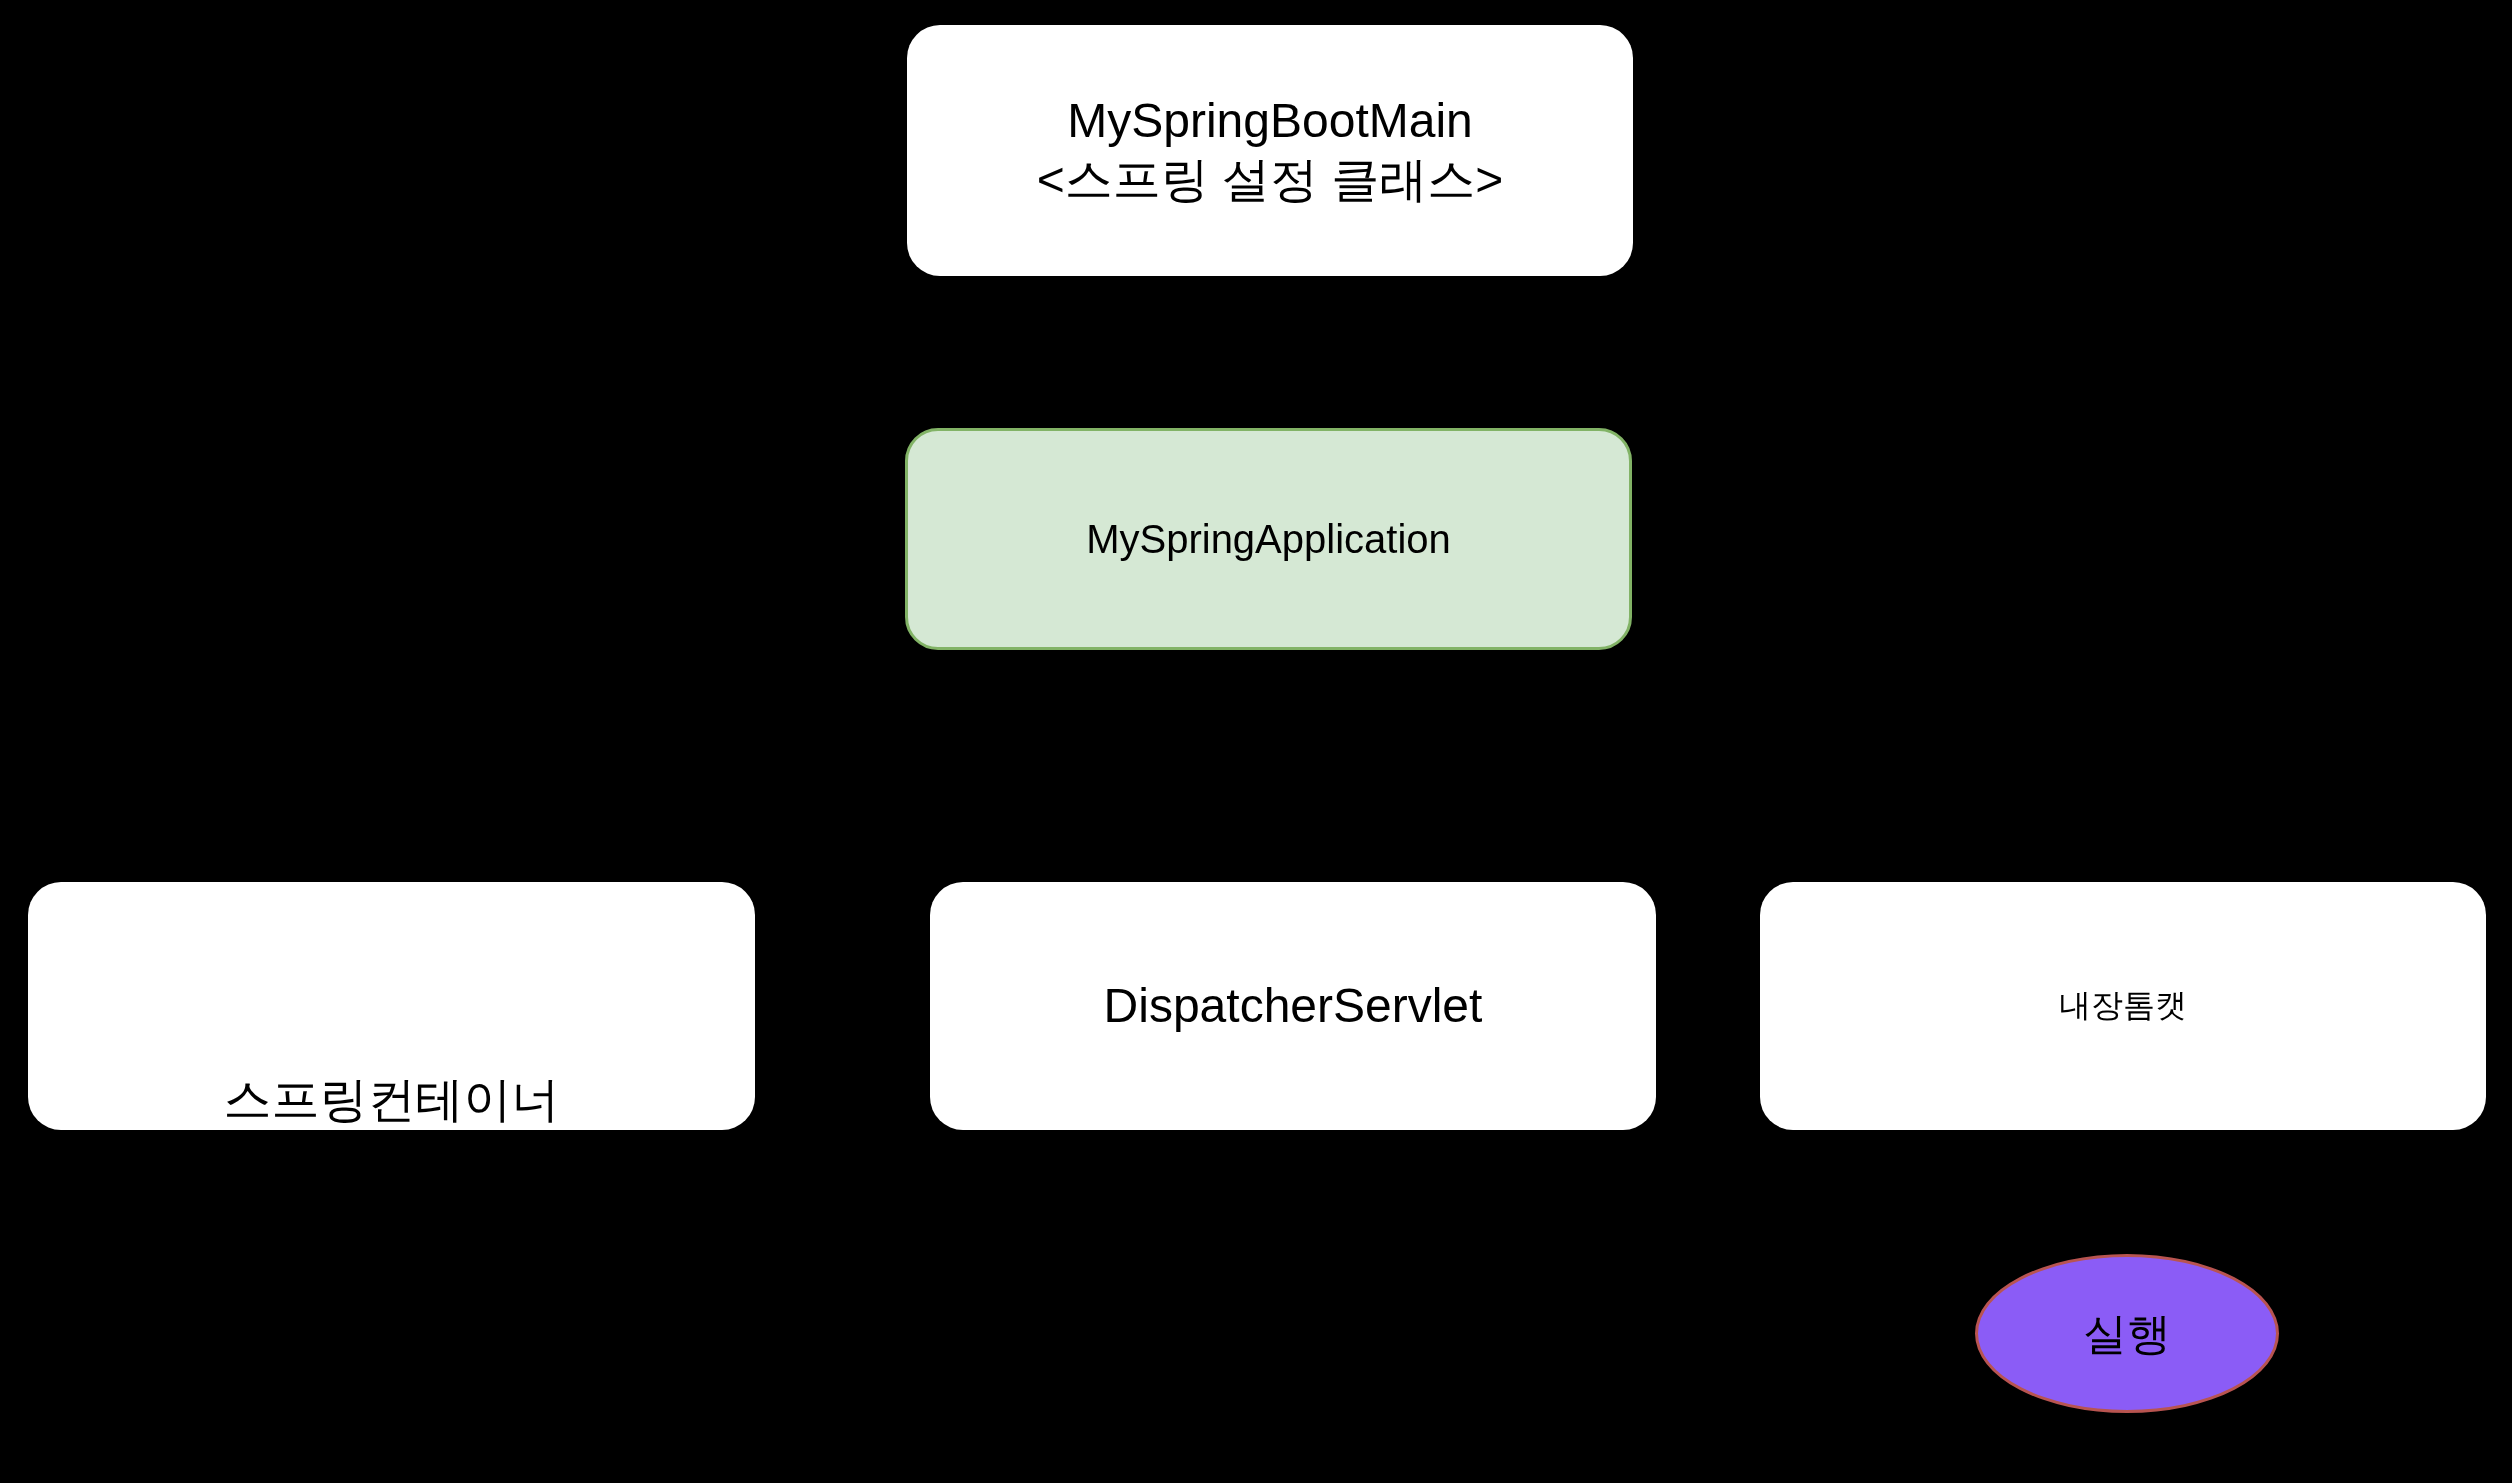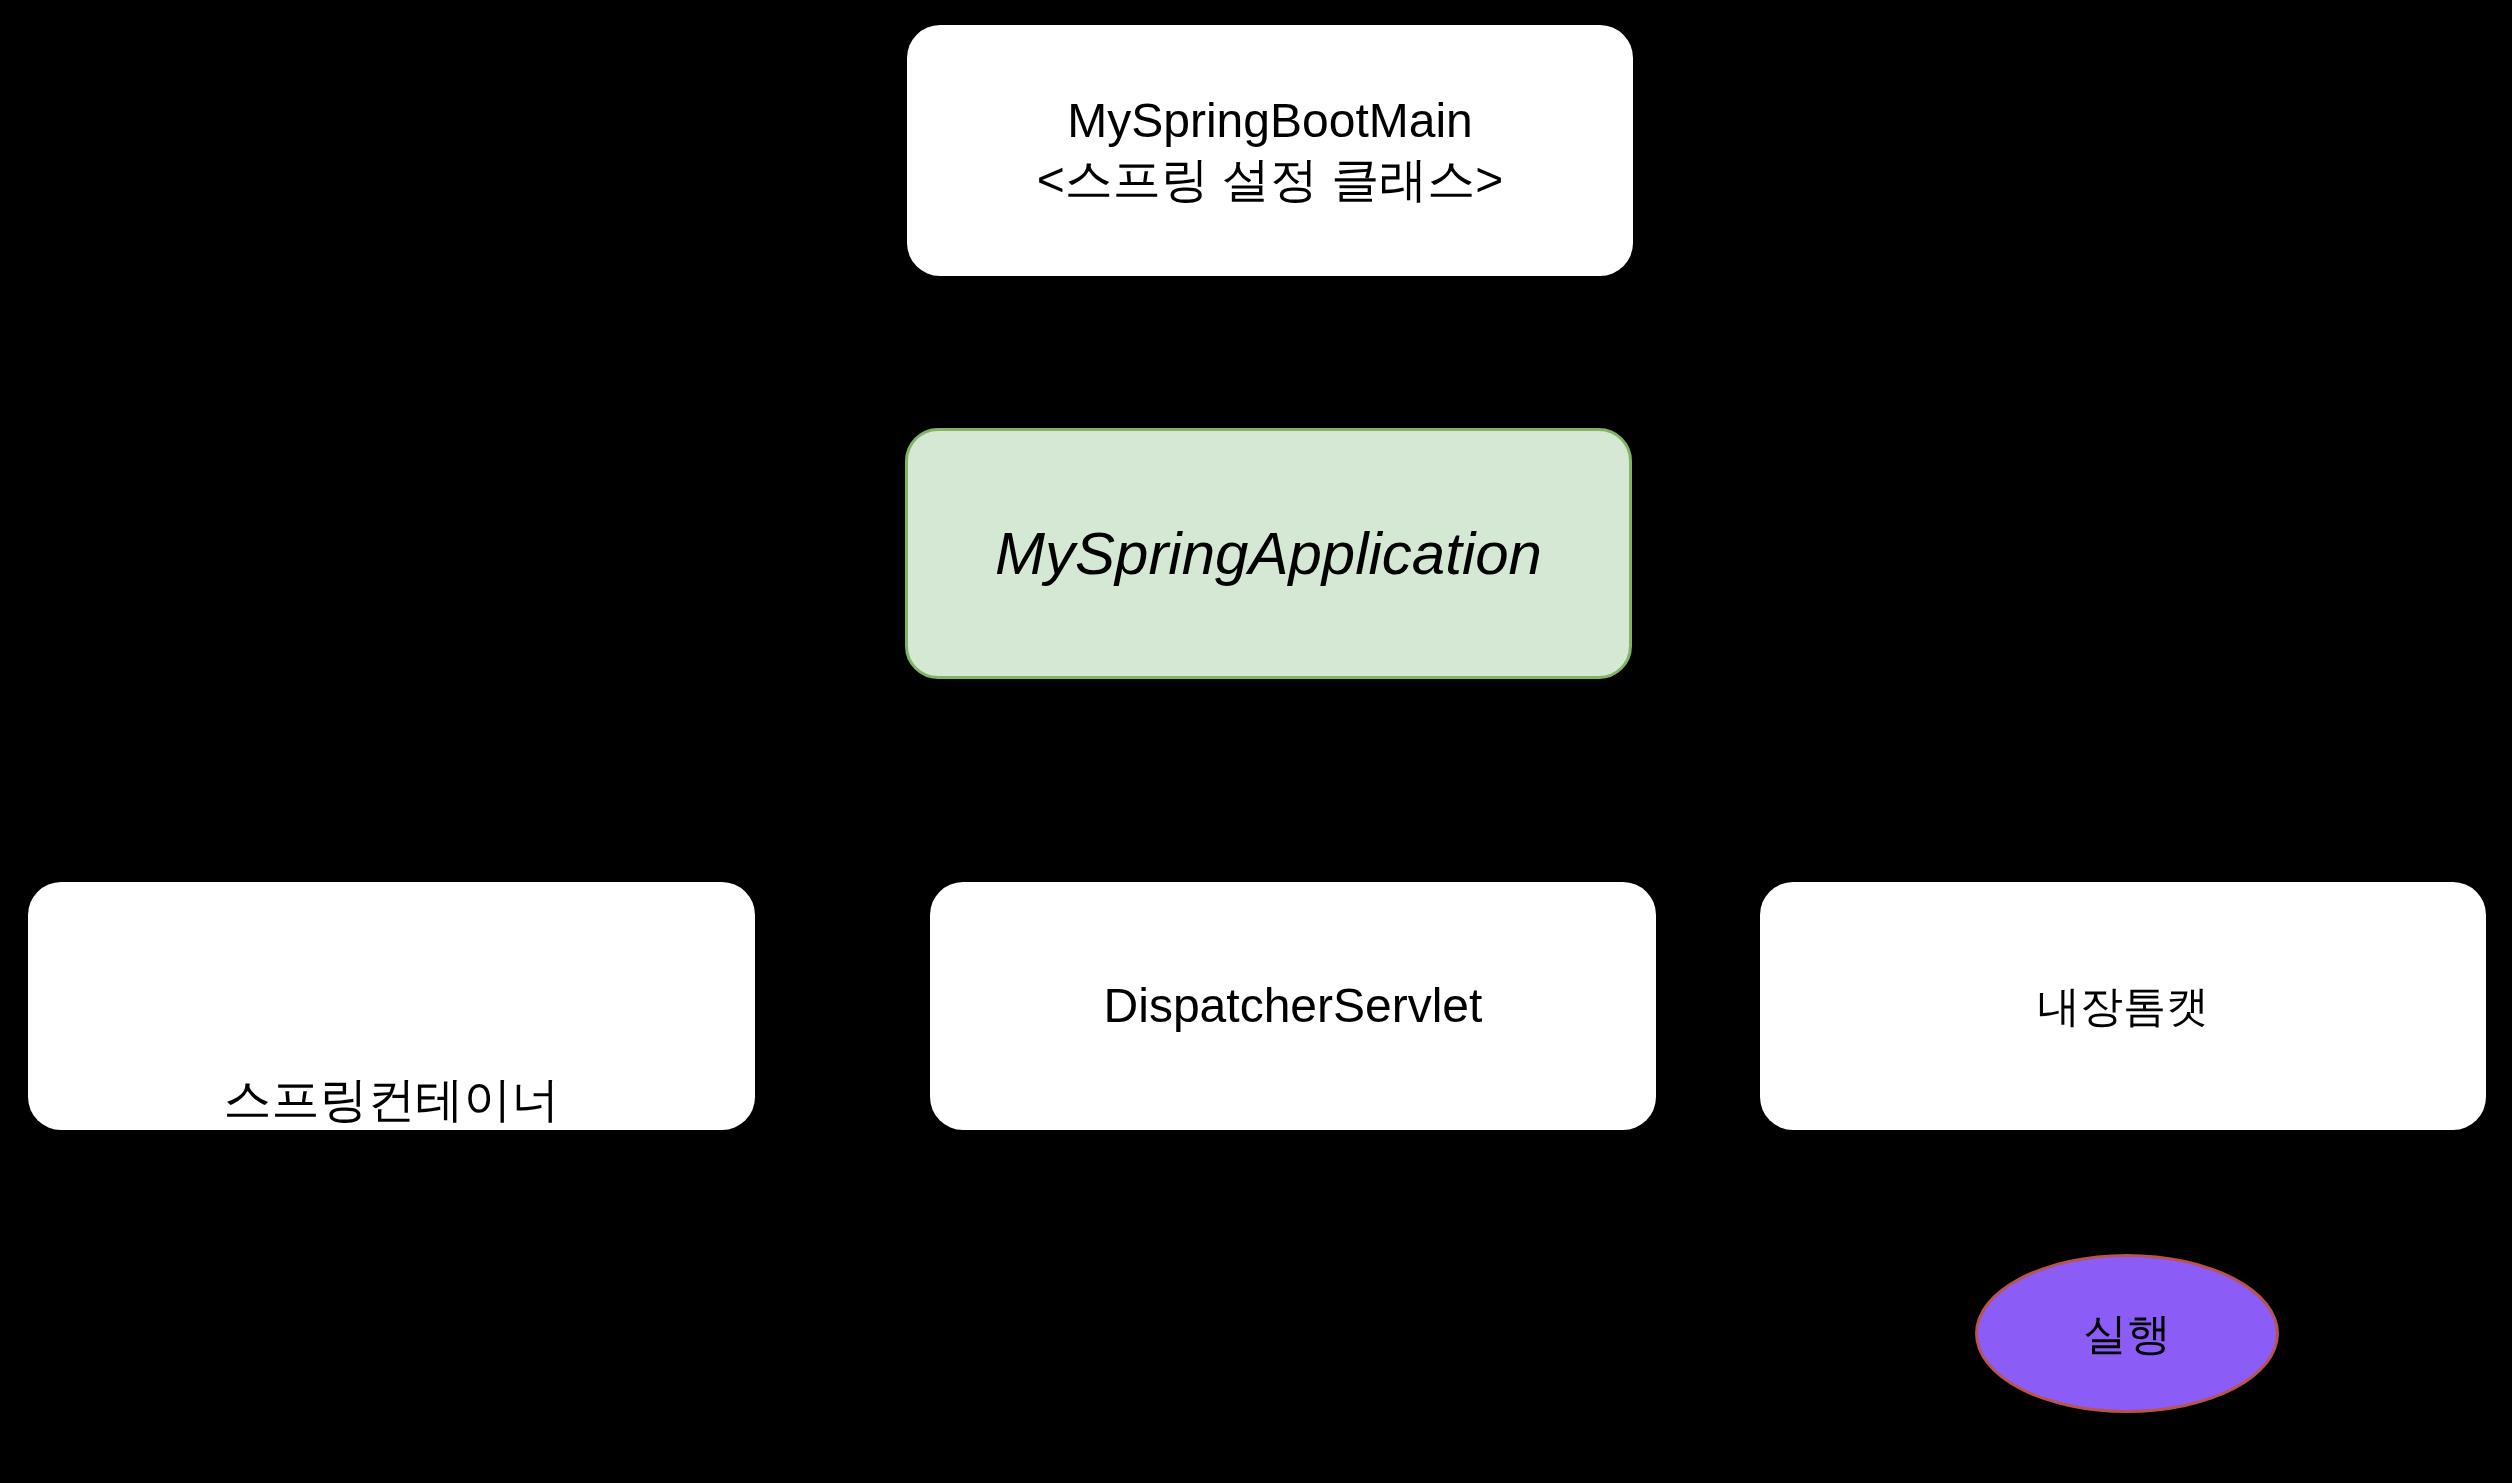--- a/index.html
+++ b/index.html
@@ -72,23 +72,22 @@
     top: 25px;
     width: 726px;
     height: 251px;
     font-size: 48px;
   }
 
   #node-myspringapplication {
     left: 905px;
     top: 428px;
     width: 727px;
-    height: 251px;
-    font-size: 60px;
-    font-style: italic;
+    height: 222px;
+    font-size: 40px;
   }
 
   #node-springcontainer {
     left: 28px;
     top: 882px;
     width: 727px;
     height: 248px;
     font-size: 48px;
     align-items: flex-end;
   }
@@ -100,21 +99,21 @@
     height: 248px;
     font-size: 48px;
     align-items: center;
   }
 
   #node-embeddedtomcat {
     left: 1760px;
     top: 882px;
     width: 726px;
     height: 248px;
-    font-size: 43px;
+    font-size: 32px;
   }
 
   #node-run {
     left: 1975px;
     top: 1254px;
     width: 304px;
     height: 159px;
     font-size: 44px;
   }
 </style>

